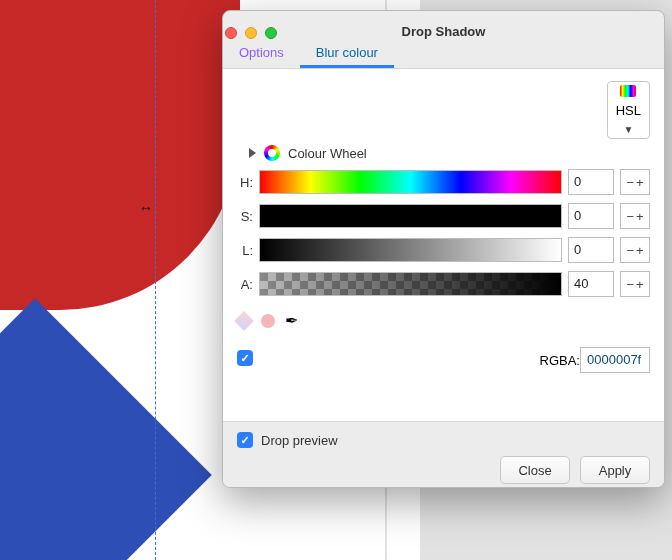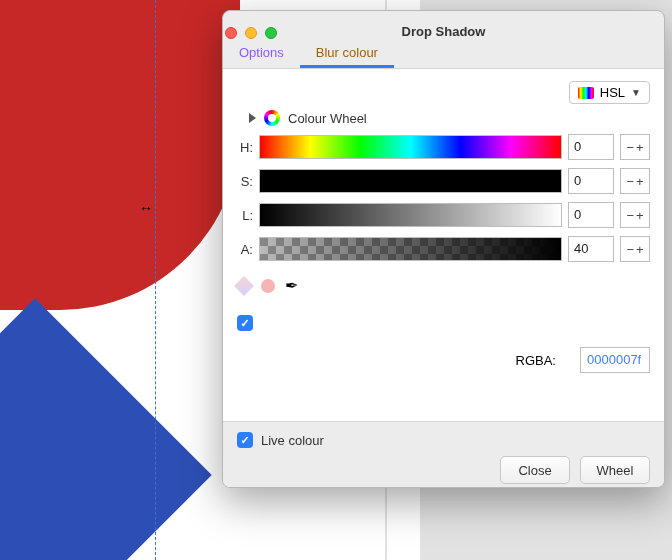--- a/index.html
+++ b/index.html
@@ -13,45 +13,45 @@
 .dialog{position:absolute;left:222px;top:10px;width:443px;height:478px;background:#ececec;border:1px solid #b8b8b8;border-radius:8px;box-shadow:0 14px 40px rgba(0,0,0,.35);overflow:hidden;}
 .titlebar{height:28px;display:flex;align-items:flex-end;padding:0 2px;position:relative;}
 .traffic{display:flex;gap:8px;}
 .tl{width:12px;height:12px;border-radius:50%;}
 .tl.red{background:#ff5f57;border:1px solid #e1413a;}
 .tl.yel{background:#febc2e;border:1px solid #dba126;}
 .tl.grn{background:#28c840;border:1px solid #1fa232;}
 .title{position:absolute;left:0;right:0;text-align:center;font-weight:600;color:#333;}
 .tabs{display:flex;height:30px;border-bottom:1px solid #d5d5d5;background:#ececec;}
 .tab{padding:6px 16px 4px;color:#8b5cf6;cursor:pointer;}
-.tab.active{color:#a16207;border-bottom:3px solid #2b7fff;}
+.tab.active{color:#0369a1;border-bottom:3px solid #2b7fff;}
 .body{background:#fff;padding:12px 14px 10px;height:352px;position:relative;}
 .mode-row{display:flex;justify-content:flex-end;margin-bottom:6px;}
-.mode{display:flex;align-items:center;gap:6px;border:1px solid #c7c7c7;border-radius:4px;padding:3px 8px;background:#fff;}
+.mode{display:flex;align-items:center;gap:6px;border:1px solid #c7c7c7;border-radius:4px;padding:3px 8px;background:#fff;flex-direction:column;}
 .hue-chip{width:16px;height:12px;background:linear-gradient(90deg,red,#ff0,#0f0,#0ff,#00f,#f0f,red);border-radius:2px;}
 .chev{font-size:10px;color:#444;}
 .cw-row{display:flex;align-items:center;gap:8px;margin:2px 0 8px 12px;color:#333;}
 .tri{width:0;height:0;border-top:5px solid transparent;border-bottom:5px solid transparent;border-left:7px solid #555;}
 .wheel{width:16px;height:16px;border-radius:50%;background:conic-gradient(red,#ff0,#0f0,#0ff,#00f,#f0f,red);position:relative;}
 .wheel::after{content:"";position:absolute;left:4px;top:4px;width:8px;height:8px;background:#fff;border-radius:50%;}
 .ch-row{display:flex;align-items:center;gap:6px;margin-bottom:8px;}
 .ch-label{width:16px;text-align:right;color:#333;}
 .slider{flex:1;height:24px;border:1px solid #bdbdbd;}
 .s-hue{background:linear-gradient(90deg,#ff0000,#ffff00,#00ff00,#00ffff,#0000ff,#ff00ff,#ff0000);}
 .s-black{background:#000;}
 .s-l{background:linear-gradient(90deg,#000,#fff);}
 .s-a{background-image:linear-gradient(90deg,rgba(0,0,0,0),#000),repeating-conic-gradient(#bbb 0 25%,#888 0 50%);background-size:100% 100%,16px 16px;}
 .valbox{width:46px;height:26px;border:1px solid #bdbdbd;background:#fff;text-align:left;padding:4px 5px;color:#222;}
 .spin{width:30px;height:26px;border:1px solid #bdbdbd;display:flex;align-items:center;justify-content:center;gap:2px;font-size:14px;color:#444;background:#fff;}
 .swatches{display:flex;align-items:center;gap:10px;margin-top:14px;}
 .sw1{width:14px;height:14px;background:linear-gradient(135deg,#fbd3d3,#d3d3fb);transform:rotate(45deg);}
 .sw2{width:14px;height:14px;border-radius:50%;background:#f5b5b5;}
 .picker{font-size:16px;}
-.rgba-row{position:absolute;right:14px;bottom:48px;display:flex;align-items:center;gap:24px;}
-.rgba-in{width:70px;height:26px;border:1px solid #bdbdbd;background:#fff;padding:4px 6px;color:#3b82f6;}
+.rgba-row{position:absolute;right:14px;bottom:48px;display:flex;align-items:center;gap:0;}
+.rgba-in{width:70px;height:26px;border:1px solid #bdbdbd;background:#fff;padding:4px 6px;color:#0c4a6e;}
 .chk-row{display:flex;align-items:center;gap:8px;margin-top:20px;color:#333;}
 .chk{width:16px;height:16px;border-radius:4px;background:#2b7fff;display:flex;align-items:center;justify-content:center;color:#fff;font-size:11px;font-weight:700;}
 .footer{background:#ececec;border-top:1px solid #d7d7d7;padding:10px 14px;height:68px;}
 .lp{display:flex;align-items:center;gap:8px;color:#333;margin-bottom:8px;}
 .btns{display:flex;justify-content:flex-end;gap:10px;text-align:right;}
 .btn{min-width:70px;height:28px;border:1px solid #c7c7c7;border-radius:5px;background:linear-gradient(#fdfdfd,#efefef);display:flex;align-items:center;justify-content:center;color:#333;cursor:pointer;}
 </style>
 </head>
 <body>
 
@@ -144,20 +144,20 @@
     </div>
 
     <div class="chk-row">
       <div class="chk">✓</div>
     </div>
   </div>
 
   <div class="footer">
     <div class="lp">
       <div class="chk">✓</div>
-      <span>Live colour</span>
+      <span>Drop preview</span>
     </div>
     <div class="btns">
       <div class="btn">Close</div>
-      <div class="btn">Wheel</div>
+      <div class="btn">Apply</div>
     </div>
   </div>
 </div>
 
 </body></html>

